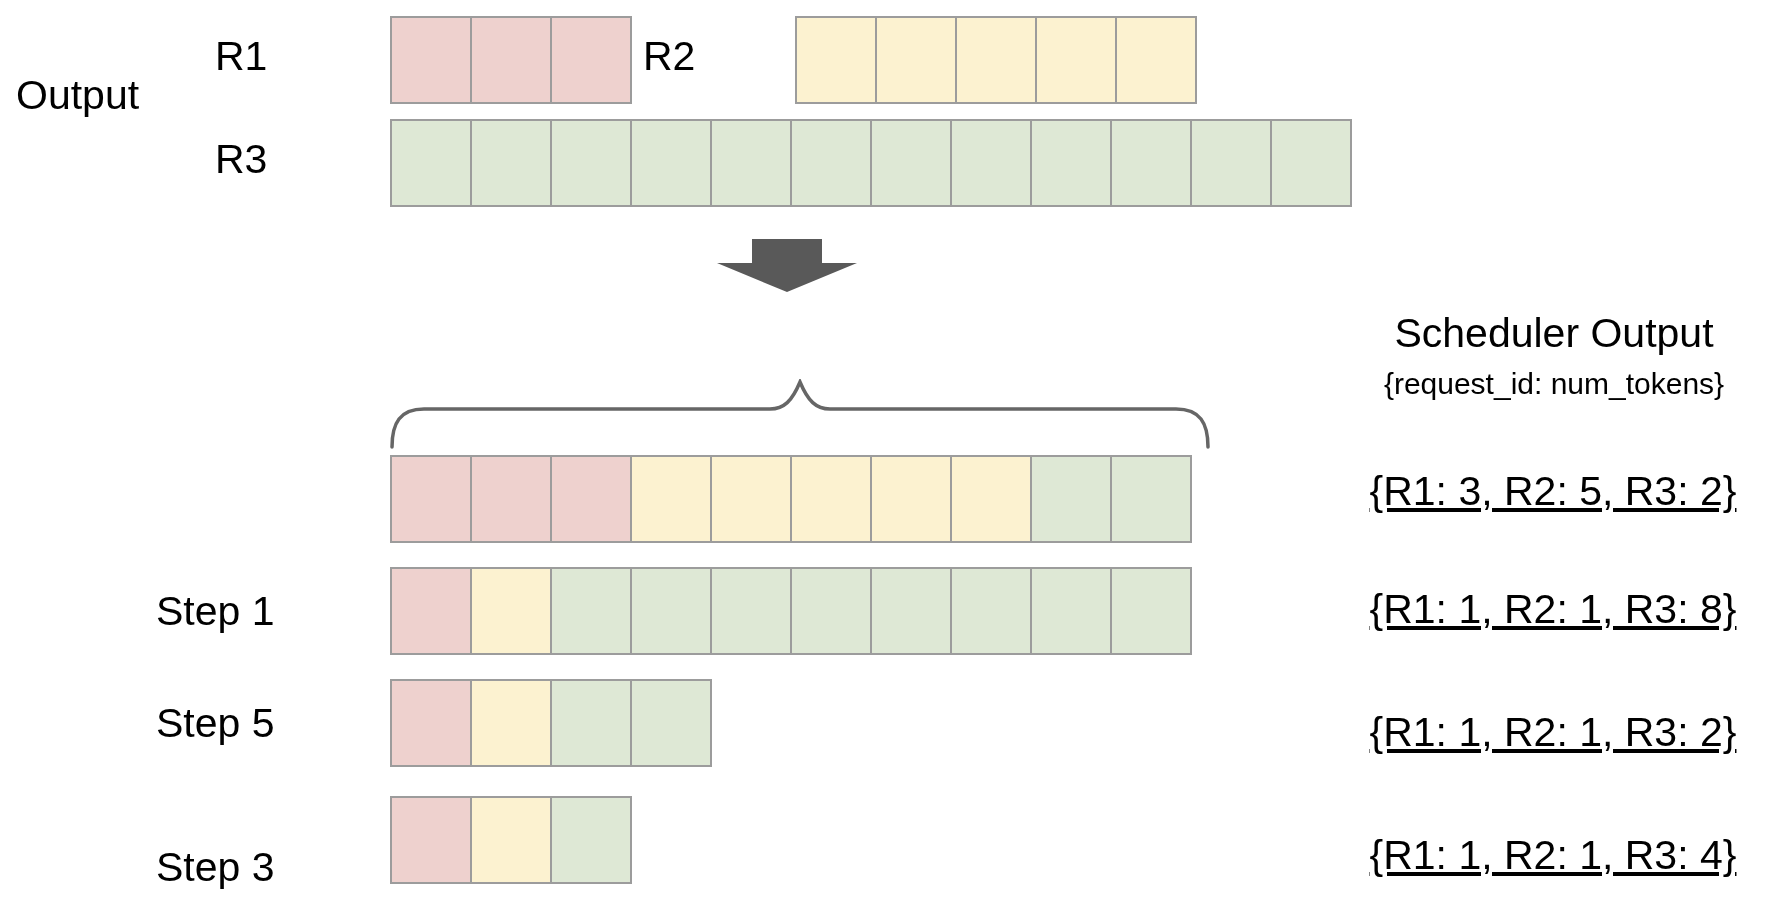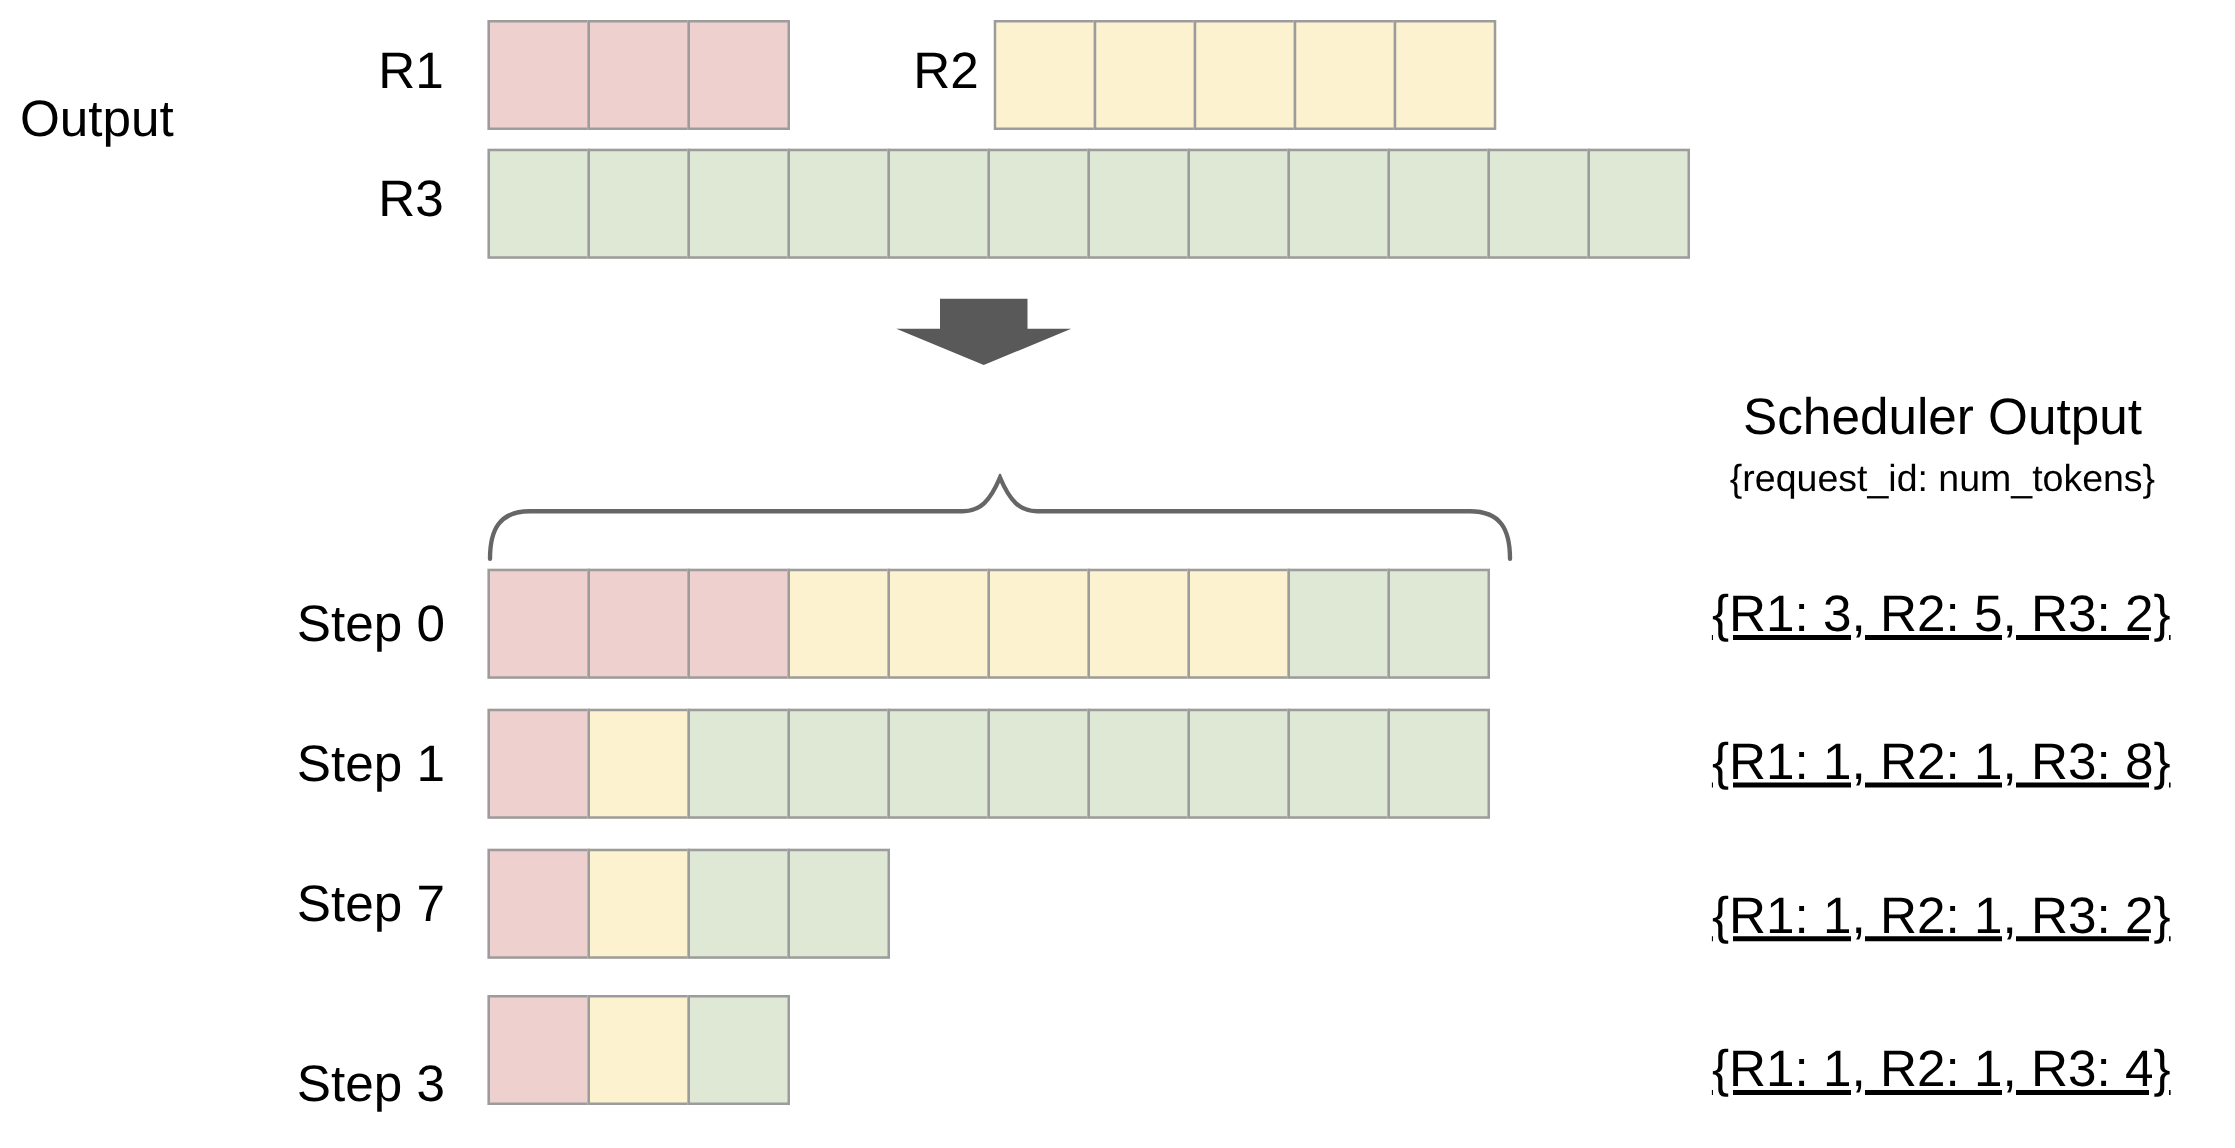--- a/index.html
+++ b/index.html
@@ -1,20 +1,20 @@
 <!DOCTYPE html>
 <html><head>
 <meta charset="utf-8">
 <style>
   html,body{margin:0;padding:0;background:#ffffff;}
   body{font-family:"Liberation Sans", sans-serif; color:#000;}
   .canvas{position:relative;width:1788px;height:918px;background:#fff;overflow:hidden;}
 
   .lbl{position:absolute;font-size:41px;line-height:46px;white-space:nowrap;}
-  .lbl.right{text-align:right;}
+  .lbl.right{}
   .lbl.center{text-align:center;}
 
   .cellrow{position:absolute;display:flex;}
   .cell{width:82px;height:88px;box-sizing:border-box;border:2px solid #9c9c9c;margin-left:-2px;flex:none;}
   .cell:first-child{margin-left:0;}
 
   .prompts-label{left:16px;top:72px;}
   .r1-label{left:215px;top:33px;width:140px;}
   .r2-label{left:643px;top:33px;width:140px;}
   .r3-label{left:215px;top:136px;width:140px;}
@@ -89,21 +89,20 @@
       <polygon points="40,2 110,2 110,26 145,26 75,55 5,26 40,26" fill="#595959"></polygon>
     </svg>
   </div>
 
   <div class="brace-wrap">
     <svg width="824" height="72" viewBox="0 0 824 72">
       <path d="M 4 68 C 4 44 12 30 36 30 L 382 30 C 396 30 404 22 412 3 C 420 22 428 30 442 30 L 788 30 C 812 30 820 44 820 68" fill="none" stroke-width="3.5" stroke-linecap="round" stroke="#666666"></path>
     </svg>
   </div>
 
-  <div class="lbl right step-label-0">Step 0</div>
   <div class="cellrow row-step0">
       <div class="cell" style="background-color: rgb(238, 209, 206); border-color: rgb(156, 156, 156);"></div>
       <div class="cell" style="background-color: rgb(238, 209, 206); border-color: rgb(156, 156, 156);"></div>
       <div class="cell" style="background-color: rgb(238, 209, 206); border-color: rgb(156, 156, 156);"></div>
       <div class="cell" style="background-color: rgb(252, 242, 208); border-color: rgb(156, 156, 156);"></div>
       <div class="cell" style="background-color: rgb(252, 242, 208); border-color: rgb(156, 156, 156);"></div>
       <div class="cell" style="background-color: rgb(252, 242, 208); border-color: rgb(156, 156, 156);"></div>
       <div class="cell" style="background-color: rgb(252, 242, 208); border-color: rgb(156, 156, 156);"></div>
       <div class="cell" style="background-color: rgb(252, 242, 208); border-color: rgb(156, 156, 156);"></div>
       <div class="cell" style="background-color: rgb(222, 232, 213); border-color: rgb(156, 156, 156);"></div>
@@ -117,21 +116,21 @@
       <div class="cell" style="background-color: rgb(222, 232, 213); border-color: rgb(156, 156, 156);"></div>
       <div class="cell" style="background-color: rgb(222, 232, 213); border-color: rgb(156, 156, 156);"></div>
       <div class="cell" style="background-color: rgb(222, 232, 213); border-color: rgb(156, 156, 156);"></div>
       <div class="cell" style="background-color: rgb(222, 232, 213); border-color: rgb(156, 156, 156);"></div>
       <div class="cell" style="background-color: rgb(222, 232, 213); border-color: rgb(156, 156, 156);"></div>
       <div class="cell" style="background-color: rgb(222, 232, 213); border-color: rgb(156, 156, 156);"></div>
       <div class="cell" style="background-color: rgb(222, 232, 213); border-color: rgb(156, 156, 156);"></div>
       <div class="cell" style="background-color: rgb(222, 232, 213); border-color: rgb(156, 156, 156);"></div>
     </div>
 
-  <div class="lbl right step-label-2">Step 7</div>
+  <div class="lbl right step-label-2">Step 5</div>
   <div class="cellrow row-step2">
       <div class="cell" style="background-color: rgb(238, 209, 206); border-color: rgb(156, 156, 156);"></div>
       <div class="cell" style="background-color: rgb(252, 242, 208); border-color: rgb(156, 156, 156);"></div>
       <div class="cell" style="background-color: rgb(222, 232, 213); border-color: rgb(156, 156, 156);"></div>
       <div class="cell" style="background-color: rgb(222, 232, 213); border-color: rgb(156, 156, 156);"></div>
     </div>
 
   <div class="lbl right step-label-3">Step 3</div>
   <div class="cellrow row-step3">
       <div class="cell" style="background-color: rgb(238, 209, 206); border-color: rgb(156, 156, 156);"></div>

